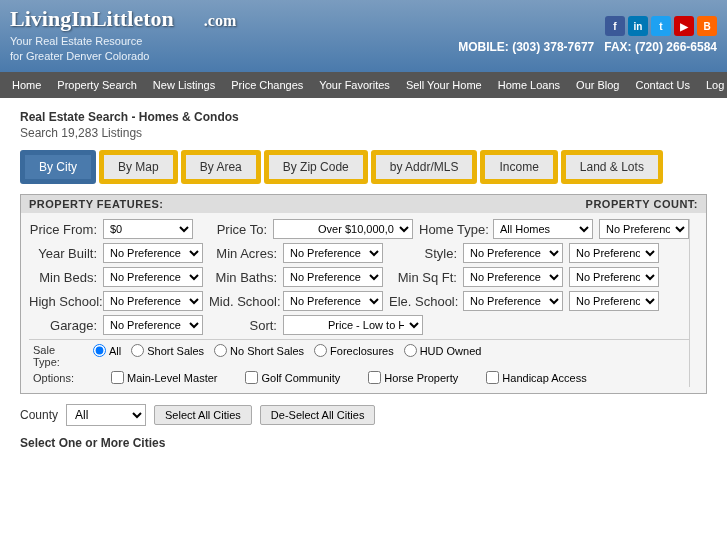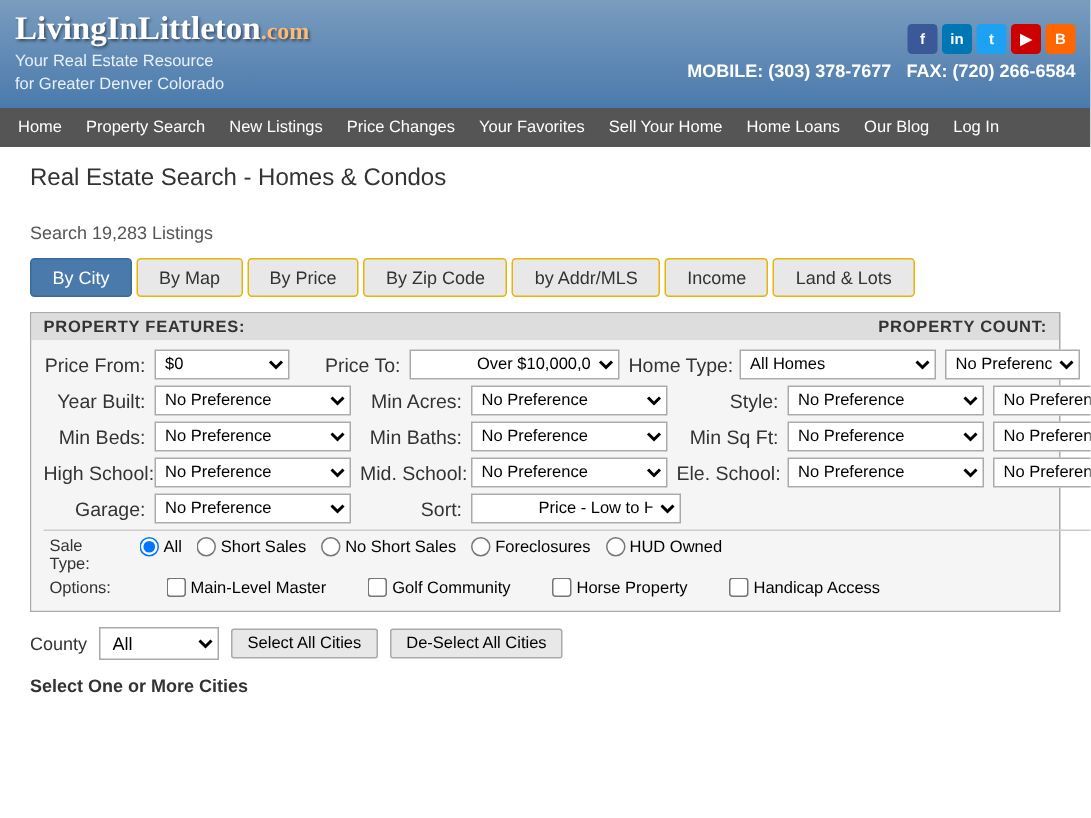--- a/index.html
+++ b/index.html
@@ -4,59 +4,59 @@
   <style>
     * { margin: 0; padding: 0; box-sizing: border-box; }
     body { font-family: Arial, sans-serif; font-size: 12px; background: #fff; width: 727px; }
 
     
     .header { position: relative; background: #2a5a8c; height: 72px; overflow: hidden; }
     .header-bg { width: 100%; height: 72px; background: linear-gradient(to bottom, #7a9cbf, #4a7aac); position: absolute; top: 0; left: 0; }
     .header-content { position: relative; z-index: 2; display: flex; align-items: center; justify-content: space-between; padding: 6px 10px; }
     .logo-area {}
     .logo-text { font-size: 22px; font-weight: bold; color: #fff; text-shadow: 1px 1px 2px rgba(0,0,0,0.5); font-family: Georgia, serif; }
-    .logo-text .dot-com { font-size: 16px; color: #fdba74; }
+    .logo-text .dot-com { font-size: 16px; color: #ffffff; margin-left: 30px; }
     .tagline { font-size: 11px; color: #e8f0f8; margin-top: 2px; line-height: 1.4; }
     .contact-area { text-align: right; }
     .social-icons { display: flex; gap: 3px; justify-content: flex-end; margin-bottom: 4px; }
     .social-icon { width: 20px; height: 20px; border-radius: 3px; display: flex; align-items: center; justify-content: center; font-size: 10px; font-weight: bold; color: #fff; cursor: pointer; }
     .si-fb { background: #3b5998; }
     .si-in { background: #0077b5; }
     .si-tw { background: #1da1f2; }
     .si-yt { background: #cc0000; }
     .si-bl { background: #ff6600; }
     .contact-phone { font-size: 12px; color: #fff; font-weight: bold; }
 
     
     .nav { background: #555; display: flex; align-items: center; height: 26px; padding: 0 4px; }
     .nav-item { color: #fff; font-size: 11px; padding: 0 8px; cursor: pointer; white-space: nowrap; height: 26px; display: flex; align-items: center; text-decoration: none; }
 
     
     .main { padding: 12px 20px; }
-    .page-title { font-size: 16px; font-weight: normal; color: #333; margin-bottom: 20px; }
+    .page-title { font-size: 12px; font-weight: bold; color: #333; margin-bottom: 2px; }
     .listing-count { font-size: 12px; color: #555; margin-bottom: 10px; }
 
     
     .tabs { display: flex; gap: 3px; margin-bottom: 10px; }
-    .tab { padding: 5px 14px; font-size: 12px; cursor: pointer; border: 1px solid #eab308; background: #e8e8e8; color: #333; border-radius: 3px; }
+    .tab { padding: 5px 14px; font-size: 12px; cursor: pointer; border: 5px solid #eab308; background: #e8e8e8; color: #333; border-radius: 3px; }
     .tab.active { background: #4a7aac; color: #fff; border-color: #3a6a9c; }
 
     
     .features-box { border: 1px solid #aaa; margin-bottom: 10px; }
     .features-header { display: flex; justify-content: space-between; background: #ddd; padding: 3px 8px; }
     .features-header-left { font-size: 11px; font-weight: bold; color: #333; letter-spacing: 0.5px; }
     .features-header-right { font-size: 11px; font-weight: bold; color: #333; letter-spacing: 0.5px; }
     .features-body { padding: 6px 8px; background: #f5f5f5; }
 
     
     .feature-row { display: flex; align-items: center; margin-bottom: 4px; gap: 6px; }
     .feature-label { font-size: 13px; color: #333; width: 68px; text-align: right; white-space: nowrap; }
     .feature-select { font-size: 11px; height: 20px; border: 1px solid #aaa; background: #fff; padding: 0 2px; }
     .feature-select-sm { width: 90px; }
-    .feature-select-md { width: 131px; }
+    .feature-select-md { width: 100px; }
     .feature-select-lg { width: 140px; padding-left: 40px; }
 
     
     .features-grid { display: flex; gap: 0; }
     .features-left { flex: 1; }
     .features-right-panel { width: 130px; display: flex; flex-direction: column; align-items: center; justify-content: center; border-left: 1px solid #ccc; padding: 8px; }
 
     
     .radio-row { display: flex; align-items: flex-start; gap: 10px; margin-bottom: 3px; padding: 0 4px; font-size: 11px; }
     .radio-row label { display: flex; align-items: center; gap: 3px; cursor: pointer; }
@@ -107,31 +107,32 @@
 
 <div class="nav">
   <a class="nav-item">Home</a>
   <a class="nav-item">Property Search</a>
   <a class="nav-item">New Listings</a>
   <a class="nav-item">Price Changes</a>
   <a class="nav-item">Your Favorites</a>
   <a class="nav-item">Sell Your Home</a>
   <a class="nav-item">Home Loans</a>
   <a class="nav-item">Our Blog</a>
+  <a class="nav-item">Contact Us</a>
   <a class="nav-item">Log In</a>
 </div>
 
 <div class="main">
   <div class="page-title">Real Estate Search - Homes &amp; Condos</div>
   <div class="listing-count">Search 19,283 Listings</div>
 
   <div class="tabs">
     <div class="tab active">By City</div>
     <div class="tab">By Map</div>
-    <div class="tab">By Price</div>
+    <div class="tab">By Area</div>
     <div class="tab">By Zip Code</div>
     <div class="tab">by Addr/MLS</div>
     <div class="tab">Income</div>
     <div class="tab">Land &amp; Lots</div>
   </div>
 
   <div class="features-box">
     <div class="features-header">
       <span class="features-header-left">PROPERTY FEATURES:</span>
       <span class="features-header-right">PROPERTY COUNT:</span>

